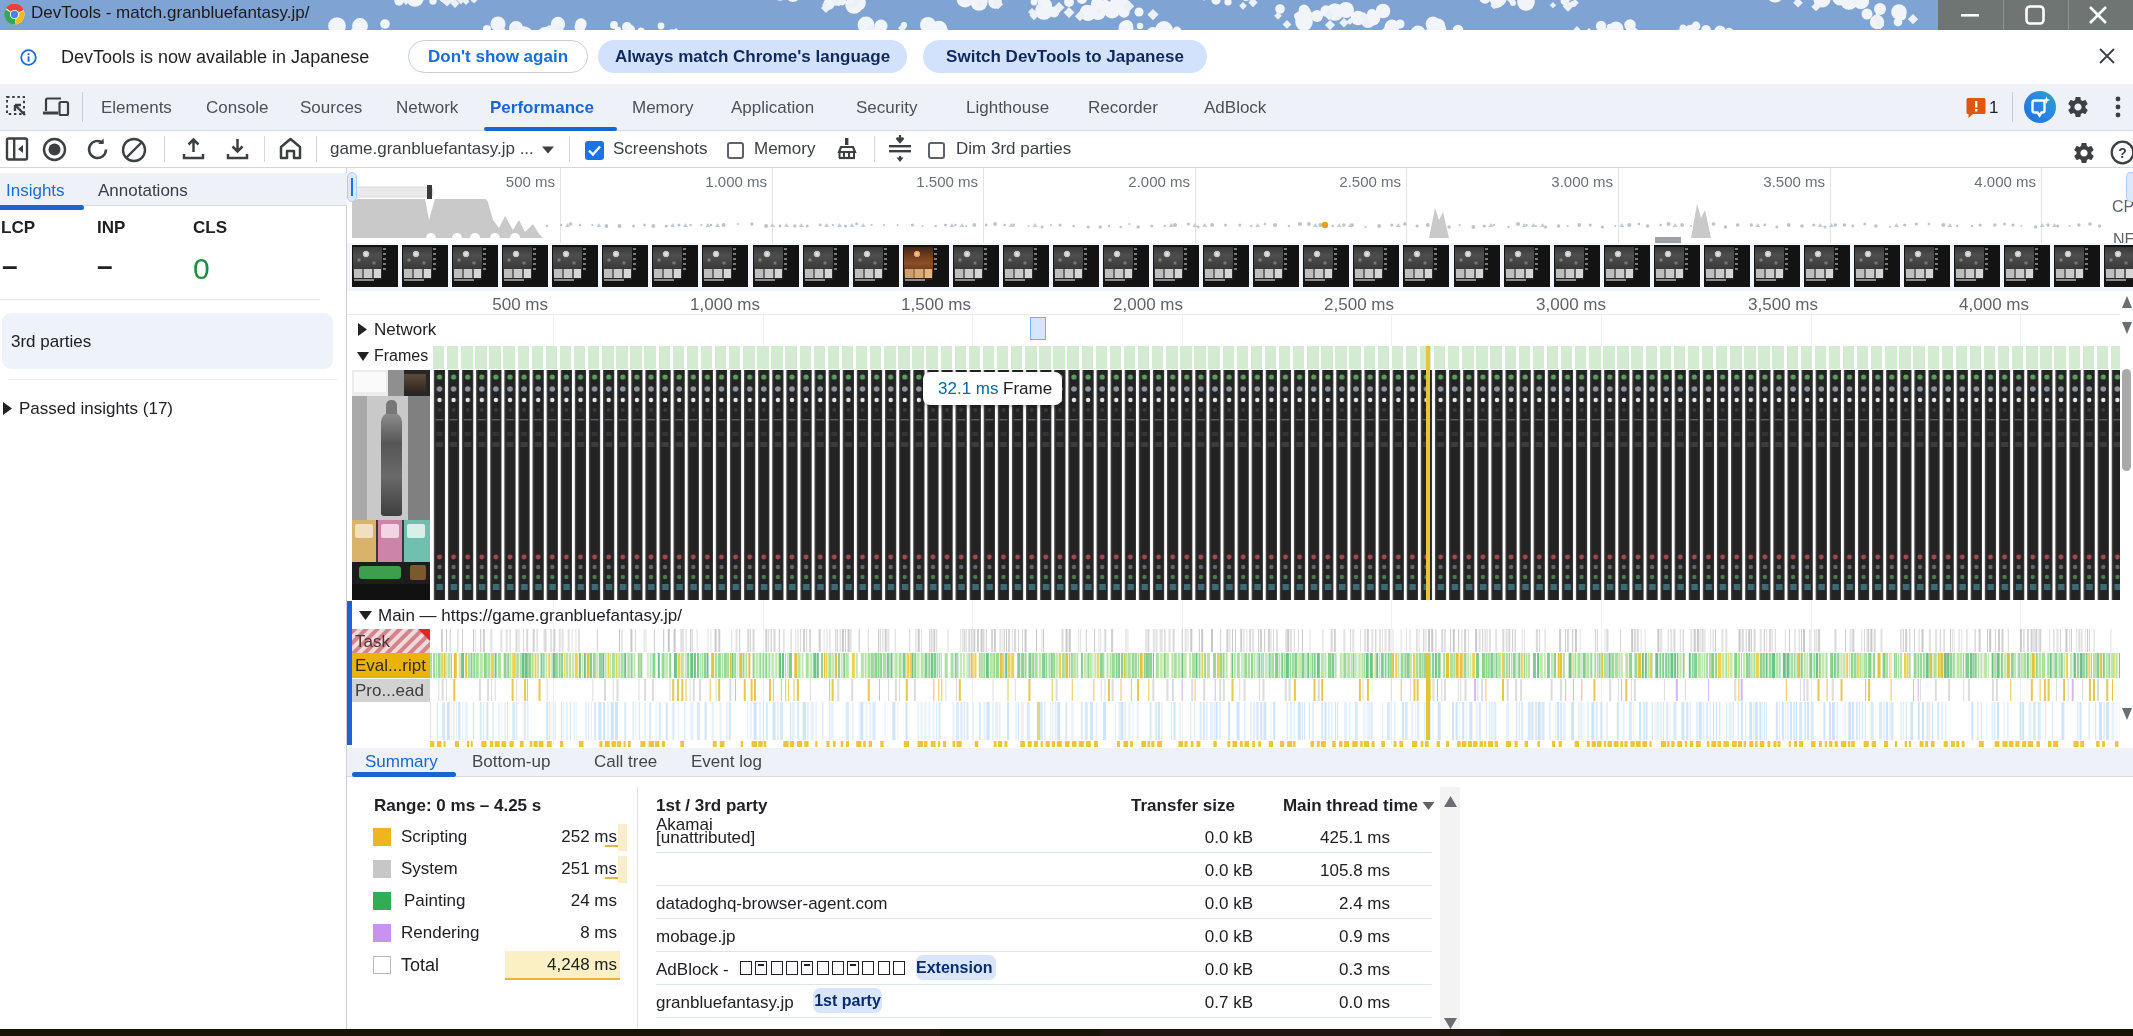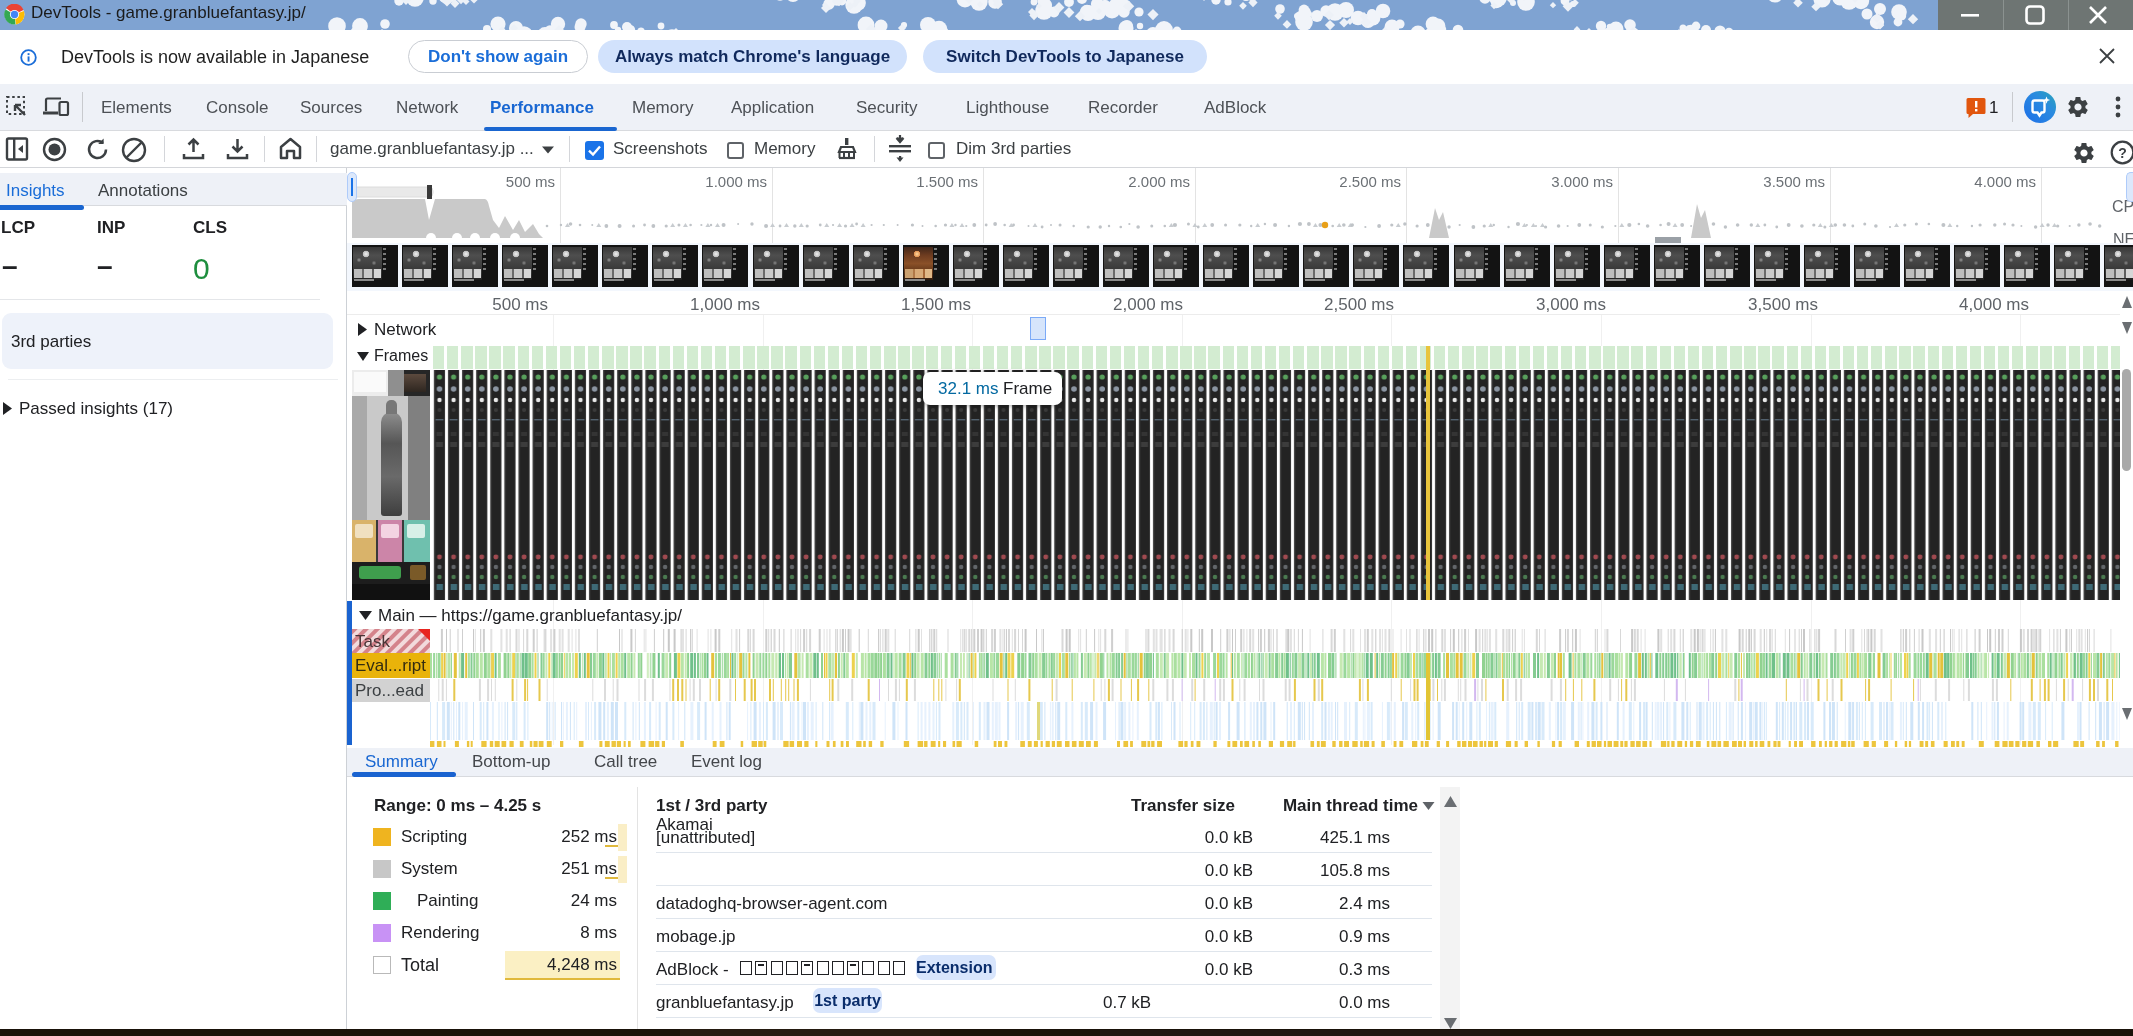--- a/index.html
+++ b/index.html
@@ -303,21 +303,21 @@
     <rect x="366" y="31" width="4.9" height="4.9" fill="#edf1f7" transform="rotate(45 366 31)"></rect>
   </svg>
 <svg class="abs" style="left:4;top:4" width="21" height="21" viewBox="0 0 21 21">
 <circle cx="10.5" cy="10.5" r="10" fill="#fff"></circle>
 <path d="M10.5 10.5 L2 4 A10 10 0 0 1 19.5 6 Z" fill="#ea4335"></path>
 <path d="M10.5 10.5 L19.8 7 A10 10 0 0 1 12 20.4 Z" fill="#fbbc05"></path>
 <path d="M10.5 10.5 L11.5 20.4 A10 10 0 0 1 1.6 5.5 Z" fill="#34a853"></path>
 <circle cx="10.5" cy="10.5" r="4.6" fill="#fff"></circle>
 <circle cx="10.5" cy="10.5" r="3.7" fill="#4285f4"></circle>
 </svg>
-<div style="position:absolute;left:31px;top:3px;font-size:17px;color:#1b1b1b;">DevTools - game.granbluefantasy.jp/</div>
+<div style="position:absolute;left:31px;top:3px;font-size:17px;color:#1b1b1b;">DevTools - match.granbluefantasy.jp/</div>
 <div style="position:absolute;left:1938px;top:0px;width:195px;height:30px;background:#6e7573;"></div>
 <div style="position:absolute;left:2003px;top:0px;width:1px;height:30px;background:#8b9290;"></div>
 <div style="position:absolute;left:2068px;top:0px;width:1px;height:30px;background:#8b9290;"></div>
 <svg class="abs" style="left:1938;top:0" width="195" height="30" viewBox="0 0 195 30">
 <rect x="23" y="14" width="18" height="2.6" fill="#fff"></rect>
 <rect x="88.5" y="6.5" width="17" height="17" rx="3.5" fill="none" stroke="#fff" stroke-width="2.6"></rect>
 <path d="M152 7 L168 23 M168 7 L152 23" stroke="#fff" stroke-width="2.6"></path>
 </svg>
 <div style="position:absolute;left:0px;top:30px;width:2133px;height:54px;background:#ffffff;"></div>
 <svg class="abs" style="left:20;top:49" width="17" height="17" viewBox="0 0 17 17">
@@ -2590,21 +2590,21 @@
 <div style="position:absolute;left:401px;top:827px;font-size:17px;color:#202124;">Scripting</div>
 <div style="position:absolute;left:500px;top:827px;width:117px;font-size:17px;color:#202124;text-align:right;">252 ms</div>
 <div style="position:absolute;left:618px;top:824px;width:9px;height:27px;background:#faeec6;"></div>
 <div style="position:absolute;left:605px;top:845px;width:13px;height:2px;background:#e0b93c;"></div>
 <div style="position:absolute;left:373px;top:860px;width:18px;height:18px;background:#c7c7c7;"></div>
 <div style="position:absolute;left:401px;top:859px;font-size:17px;color:#202124;">System</div>
 <div style="position:absolute;left:500px;top:859px;width:117px;font-size:17px;color:#202124;text-align:right;">251 ms</div>
 <div style="position:absolute;left:618px;top:856px;width:9px;height:27px;background:#faeec6;"></div>
 <div style="position:absolute;left:605px;top:877px;width:13px;height:2px;background:#e0b93c;"></div>
 <div style="position:absolute;left:373px;top:892px;width:18px;height:18px;background:#2fae57;"></div>
-<div style="position:absolute;left:417px;top:891px;font-size:17px;color:#202124;">Painting</div>
+<div style="position:absolute;left:404px;top:891px;font-size:17px;color:#202124;">Painting</div>
 <div style="position:absolute;left:500px;top:891px;width:117px;font-size:17px;color:#202124;text-align:right;">24 ms</div>
 <div style="position:absolute;left:373px;top:924px;width:18px;height:18px;background:#c892f5;"></div>
 <div style="position:absolute;left:401px;top:923px;font-size:17px;color:#202124;">Rendering</div>
 <div style="position:absolute;left:500px;top:923px;width:117px;font-size:17px;color:#202124;text-align:right;">8 ms</div>
 <div style="position:absolute;left:373px;top:956px;width:18px;height:18px;background:#fff;border:1px solid #b9b9b9;"></div>
 <div style="position:absolute;left:401px;top:955px;font-size:18px;color:#202124;">Total</div>
 <div style="position:absolute;left:505px;top:951px;width:115px;height:29px;background:#fbf0c4;border-bottom:2px solid #e0b93c;"></div>
 <div style="position:absolute;left:500px;top:955px;width:117px;font-size:17px;color:#202124;text-align:right;">4,248 ms</div>
 <div style="position:absolute;left:637px;top:787px;width:1px;height:242px;background:#e3e3e3;"></div>
 <div style="position:absolute;left:656px;top:796px;font-size:17px;font-weight:bold;color:#202124;">1st / 3rd party</div>
@@ -2646,21 +2646,21 @@
 <div style="position:absolute;left:877.6999999999996px;top:961px;width:12px;height:14px;border:1.3px solid #202124;"></div>
 <div style="position:absolute;left:892.9999999999995px;top:961px;width:12px;height:14px;border:1.3px solid #202124;"></div>
 <div style="position:absolute;left:916px;top:955px;width:80px;height:25px;background:#d8e5fc;border-radius:7px;"></div>
 <div style="position:absolute;left:916px;top:959px;width:56px;font-size:16px;font-weight:bold;color:#0a2d6b;text-align:center;">Extension</div>
 <div style="position:absolute;left:1103px;top:960px;width:150px;font-size:17px;color:#202124;text-align:right;">0.0 kB</div>
 <div style="position:absolute;left:1240px;top:960px;width:150px;font-size:17px;color:#202124;text-align:right;">0.3 ms</div>
 <div style="position:absolute;left:656px;top:1017px;width:776px;height:1px;background:#dfe5ec;"></div>
 <div style="position:absolute;left:656px;top:993px;font-size:17px;color:#202124;">granbluefantasy.jp</div>
 <div style="position:absolute;left:813px;top:988px;width:69px;height:25px;background:#d8e5fc;border-radius:7px;"></div>
 <div style="position:absolute;left:813px;top:992px;width:69px;font-size:16px;font-weight:bold;color:#0a2d6b;text-align:center;">1st party</div>
-<div style="position:absolute;left:1103px;top:993px;width:150px;font-size:17px;color:#202124;text-align:left;">0.7 kB</div>
+<div style="position:absolute;left:1103px;top:993px;width:150px;font-size:17px;color:#202124;text-align:right;">0.7 kB</div>
 <div style="position:absolute;left:1240px;top:993px;width:150px;font-size:17px;color:#202124;text-align:right;">0.0 ms</div>
 <div style="position:absolute;left:1440px;top:787px;width:20px;height:246px;background:#f3f3f3;"></div>
 <svg class="abs" style="left:1443;top:795" width="15" height="14" viewBox="0 0 15 14">
     <path d="M7.5 1 L14 12 L1 12 Z" fill="#6a6e72"></path>
   </svg>
 <svg class="abs" style="left:1443;top:1016" width="15" height="14" viewBox="0 0 15 14">
     <path d="M1 2 L14 2 L7.5 13 Z" fill="#6a6e72"></path>
   </svg>
 <div style="position:absolute;left:0px;top:1029px;width:2133px;height:7px;background:#191209;"></div>
 <div style="position:absolute;left:680px;top:1029px;width:260px;height:7px;background:#241a10;"></div>

